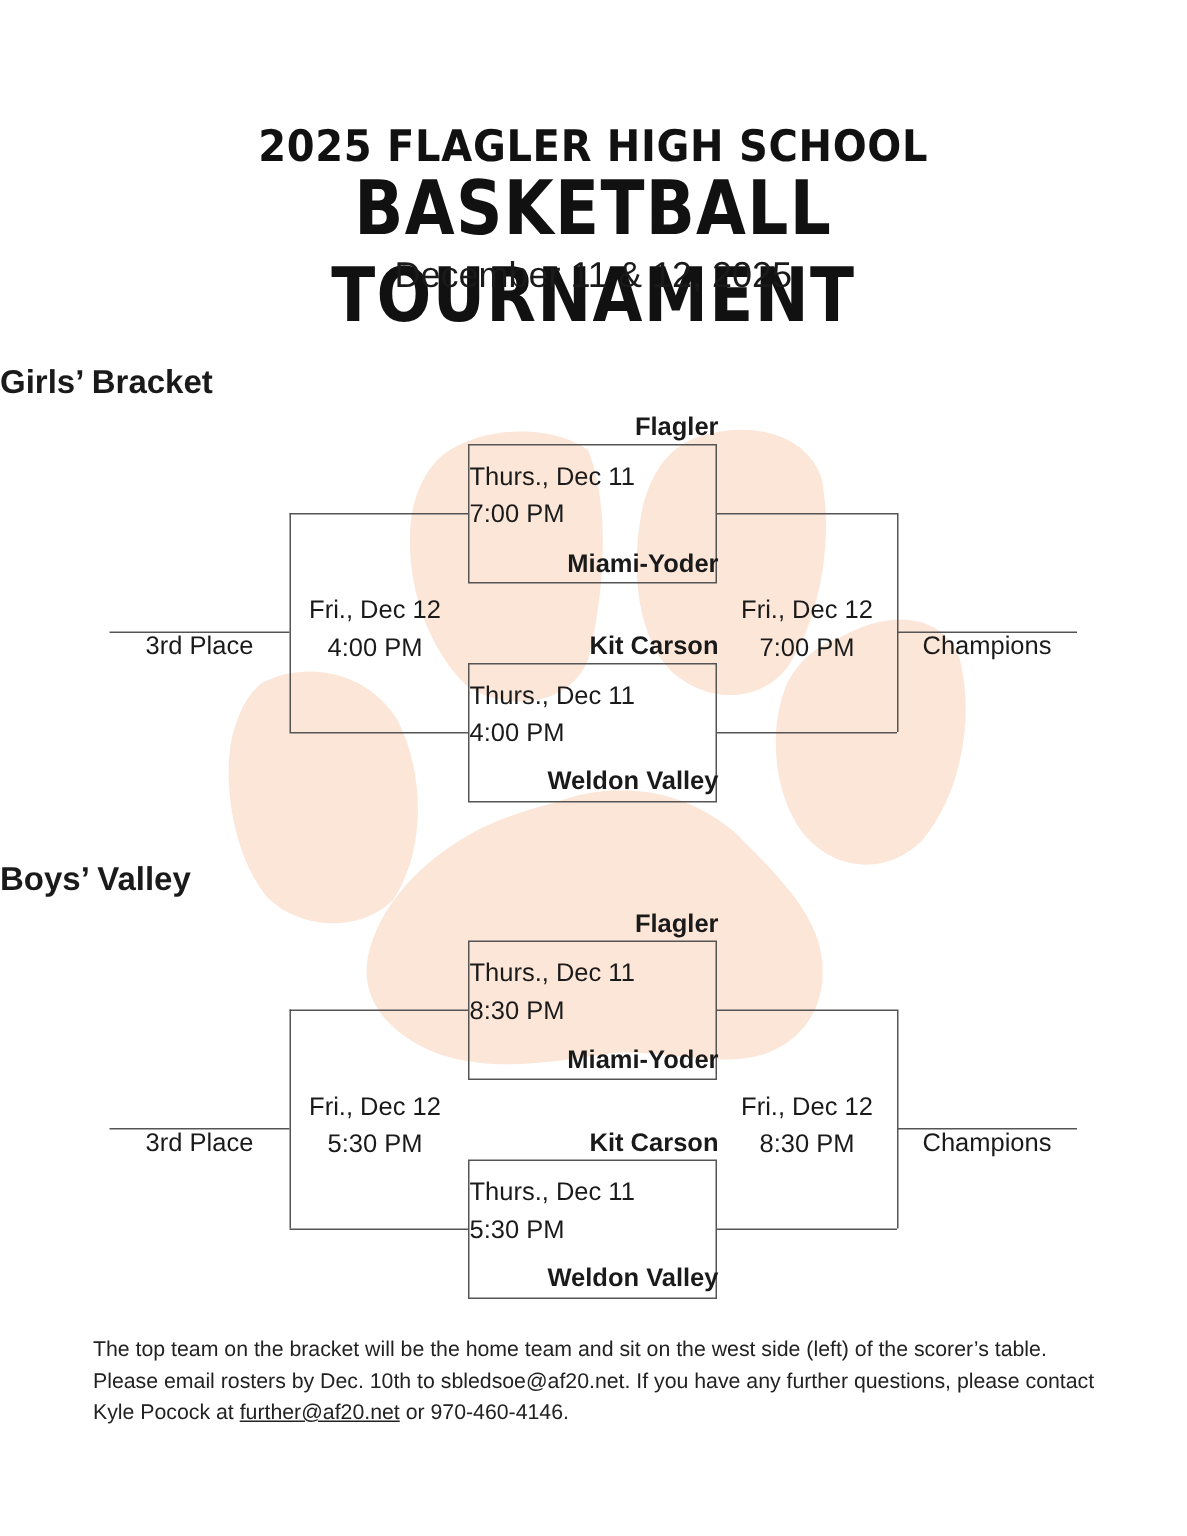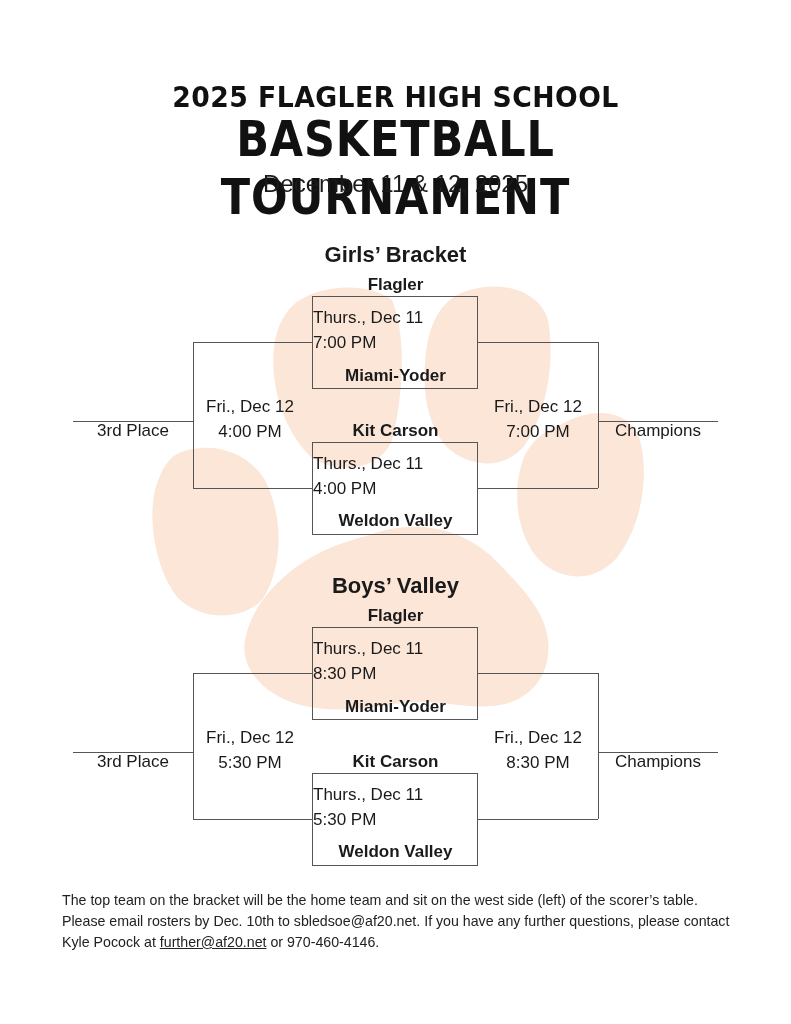--- a/index.html
+++ b/index.html
@@ -8,22 +8,22 @@
     .paw { position: absolute; left: 0; top: 0; z-index: 0; }
     .title1 { position: absolute; left: 0; width: 791px; top: 80px; text-align: center;
               font-family: "DejaVu Sans", sans-serif; font-weight: bold; font-size: 29px;
               letter-spacing: 0.5px; color: #111; transform: scaleX(0.92); z-index: 2; }
     .title2 { position: absolute; left: 0; width: 791px; top: 110px; text-align: center;
               font-family: "DejaVu Sans", sans-serif; font-weight: bold; font-size: 50px;
               letter-spacing: 1px; color: #111; transform: scaleX(0.86); z-index: 2; }
     .date { position: absolute; left: 0; width: 791px; top: 170px; text-align: center;
             font-size: 24px; color: #1a1a1a; z-index: 2; }
     .bracket { position: absolute; left: 0; width: 791px; z-index: 2; }
-    .b-title { position: absolute; left: 0; width: 791px; text-align: center; font-weight: bold; font-size: 22px; }
-    .team { position: absolute; left: 312px; width: 167px; text-align: center; font-weight: bold; font-size: 17px; }
+    .b-title { position: absolute; left: 0; width: 791px; font-weight: bold; font-size: 22px; }
+    .team { position: absolute; left: 312px; width: 167px; text-align: right; font-weight: bold; font-size: 17px; }
     .box { position: absolute; left: 312px; width: 166px; border: 1px solid #555; box-sizing: border-box; }
     .box .when { position: absolute; left: 0; width: 100%; text-align: left; font-size: 17px; line-height: 25px; }
     .line-h { position: absolute; height: 0; border-top: 1.5px solid #555; }
     .line-v { position: absolute; width: 0; border-left: 1.5px solid #555; }
     .side-when { position: absolute; text-align: center; font-size: 17px; line-height: 25px; width: 120px; }
     .place { position: absolute; font-size: 17px; text-align: center; width: 120px; }
     .footer { position: absolute; left: 62px; top: 890px; width: 680px; font-size: 14.2px; line-height: 21px; color: #222; z-index: 2; }
     .footer a { color: #222; text-decoration: underline; }
   </style>
 </head>

